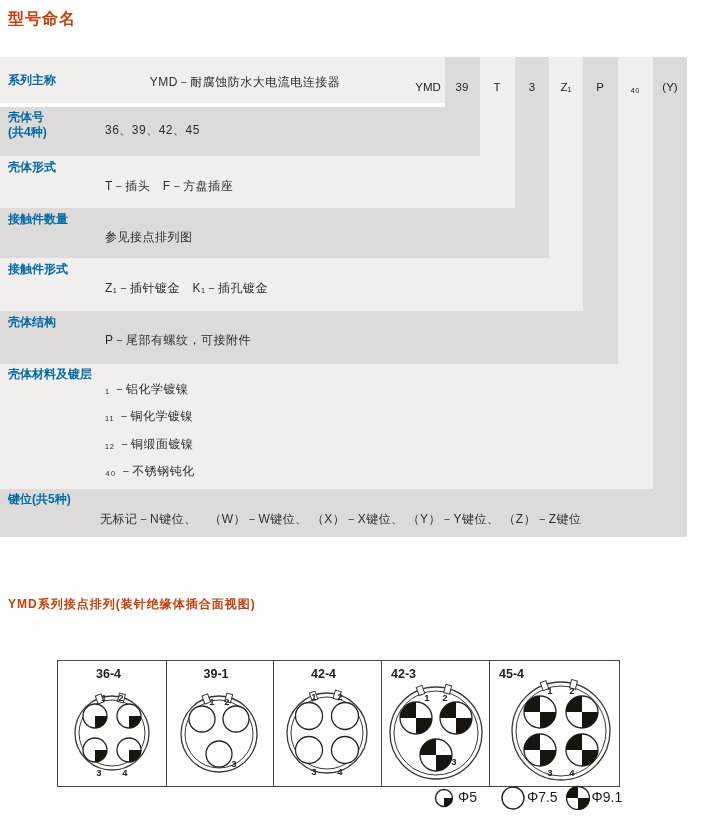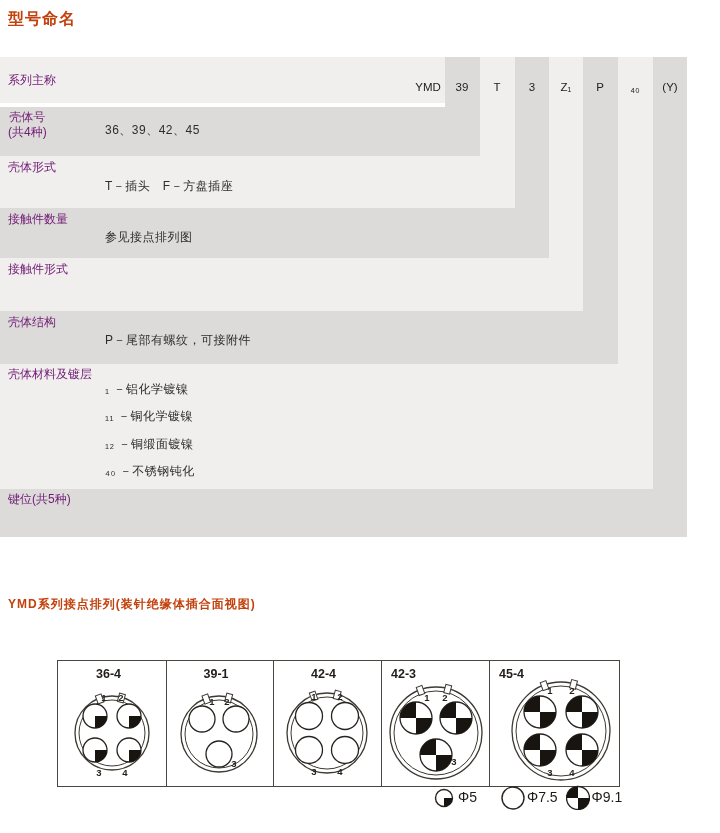--- a/index.html
+++ b/index.html
@@ -1,20 +1,20 @@
 <!DOCTYPE html>
 <html><head>
 <meta charset="utf-8">
 <style>
   html,body{margin:0;padding:0;background:#fff;}
   #page{position:relative;width:720px;height:833px;background:#fff;overflow:hidden;
         font-family:"Liberation Sans","DejaVu Sans",sans-serif;color:#2b2824;}
   .abs{position:absolute;}
   .h1{font-size:16px;font-weight:bold;color:#c2410c;letter-spacing:1px;}
-  .lbl{font-size:12px;font-weight:normal;color:#701a75;white-space:pre-line;line-height:15px;text-align:center;}
+  .lbl{font-size:12px;font-weight:bold;color:#0369a1;white-space:pre-line;line-height:15px;}
   .content{font-size:12px;color:#302d29;letter-spacing:0.5px;white-space:pre;}
   .center{text-align:center;}
   
   .row,.stripe{position:absolute;}
   .bg-light{background:var(--row-light,#f0efed);}
   .bg-dark{background:var(--row-dark,#dcdbd9);}
   .code{font-size:11.5px;color:#24211d;transform:translateX(-50%);white-space:nowrap;margin-top:8px;}
   
   .conn-box{border:1px solid #4a453e;}
   .conn-cell{position:absolute;top:0;height:100%;border-right:1px solid #4a453e;}
@@ -50,51 +50,54 @@
 
     <div class="row bg-dark" style="left:0;top:107px;width:480px;height:49px"></div>
     <div class="row bg-light" style="left:0;top:156px;width:515px;height:52px"></div>
     <div class="row bg-dark" style="left:0;top:208px;width:549px;height:50px"></div>
     <div class="row bg-light" style="left:0;top:258px;width:583px;height:53px"></div>
     <div class="row bg-dark" style="left:0;top:311px;width:618px;height:53px"></div>
     <div class="row bg-light" style="left:0;top:364px;width:653px;height:125px"></div>
     <div class="row bg-dark" style="left:0;top:489px;width:687px;height:48px"></div>
 
     <div class="abs lbl" style="left:8px;top:73px">系列主称</div>
+    <div class="abs content center" style="left:100px;top:74px;width:290px">YMD－耐腐蚀防水大电流电连接器</div>
     <div class="abs code" style="left:428px;top:73px">YMD</div>
     <div class="abs code" style="left:462px;top:73px">39</div>
     <div class="abs code" style="left:497px;top:73px">T</div>
     <div class="abs code" style="left:532px;top:73px">3</div>
     <div class="abs code" style="left:566px;top:73px">Z₁</div>
     <div class="abs code" style="left:600px;top:73px">P</div>
     <div class="abs code" style="left:635px;top:74px">₄₀</div>
     <div class="abs code" style="left:670px;top:73px">(Y)</div>
 
     <div class="abs lbl" style="left:8px;top:110px">壳体号
 (共4种)</div>
     <div class="abs content" style="left:105px;top:122px">36、39、42、45</div>
 
     <div class="abs lbl" style="left:8px;top:160px">壳体形式</div>
     <div class="abs content" style="left:105px;top:178px">T－插头　F－方盘插座</div>
 
     <div class="abs lbl" style="left:8px;top:212px">接触件数量</div>
     <div class="abs content" style="left:105px;top:229px">参见接点排列图</div>
 
     <div class="abs lbl" style="left:8px;top:262px">接触件形式</div>
+    <div class="abs content" style="left:105px;top:280px">Z₁－插针镀金　K₁－插孔镀金</div>
 
     <div class="abs lbl" style="left:8px;top:315px">壳体结构</div>
     <div class="abs content" style="left:105px;top:332px">P－尾部有螺纹，可接附件</div>
 
     <div class="abs lbl" style="left:8px;top:367px">壳体材料及镀层</div>
     <div class="abs content" style="left:105px;top:381px">₁ －铝化学镀镍</div>
     <div class="abs content" style="left:105px;top:408px">₁₁ －铜化学镀镍</div>
     <div class="abs content" style="left:105px;top:436px">₁₂ －铜缎面镀镍</div>
     <div class="abs content" style="left:105px;top:463px">₄₀ －不锈钢钝化</div>
 
     <div class="abs lbl" style="left:8px;top:492px">键位(共5种)</div>
+    <div class="abs content" style="left:100px;top:511px">无标记－N键位、　（W）－W键位、 （X）－X键位、 （Y）－Y键位、 （Z）－Z键位</div>
   </div>
 
   <div class="abs h1" style="left:8px;top:596px;font-size:12px">YMD系列接点排列(装针绝缘体插合面视图)</div>
 
   <div class="abs conn-box" style="left:57px;top:660px;width:561px;height:125px">
     <div class="conn-cell" style="left:0;width:108px">
       <div class="conn-svg"><svg xmlns="http://www.w3.org/2000/svg" width="108" height="123" viewBox="0 0 108 123">
             <circle cx="54" cy="72" r="37" fill="none" stroke="#3c3832" stroke-width="1.3"></circle>
             <circle cx="54" cy="72" r="33" fill="none" stroke="#3c3832" stroke-width="1"></circle>
             <g transform="rotate(-20 54 72)">

